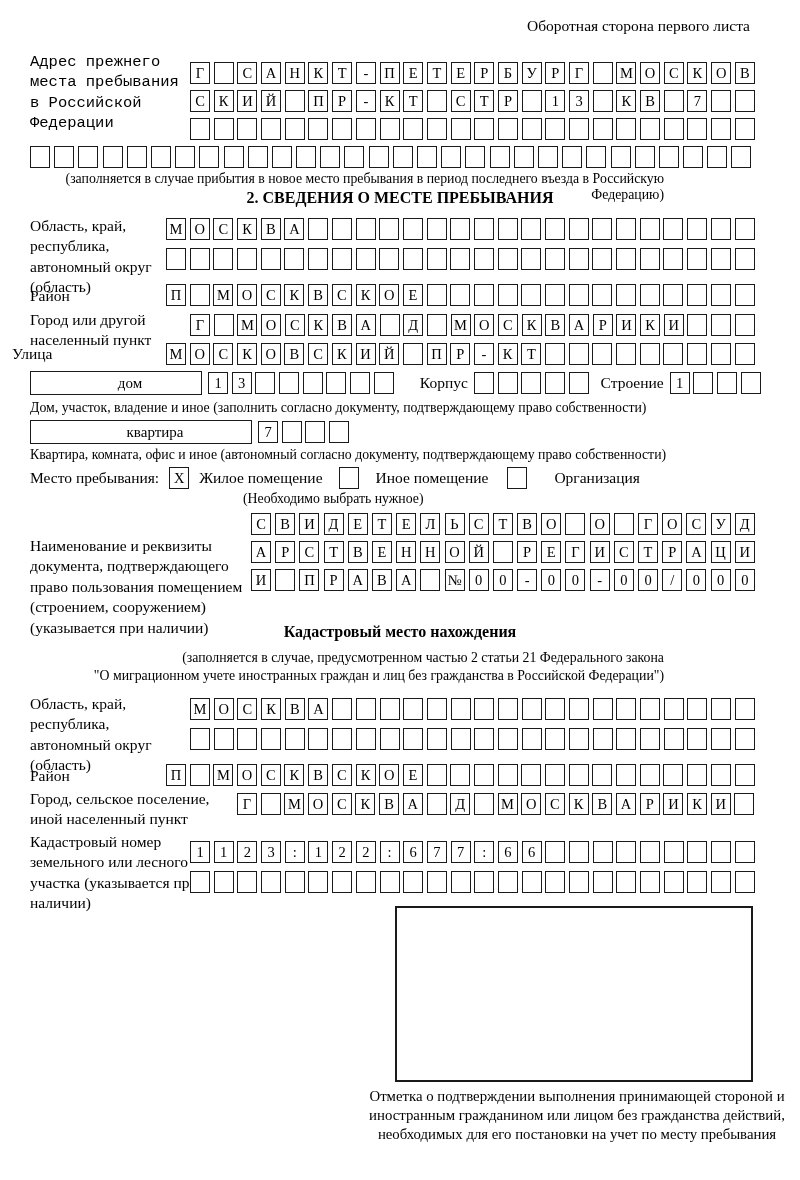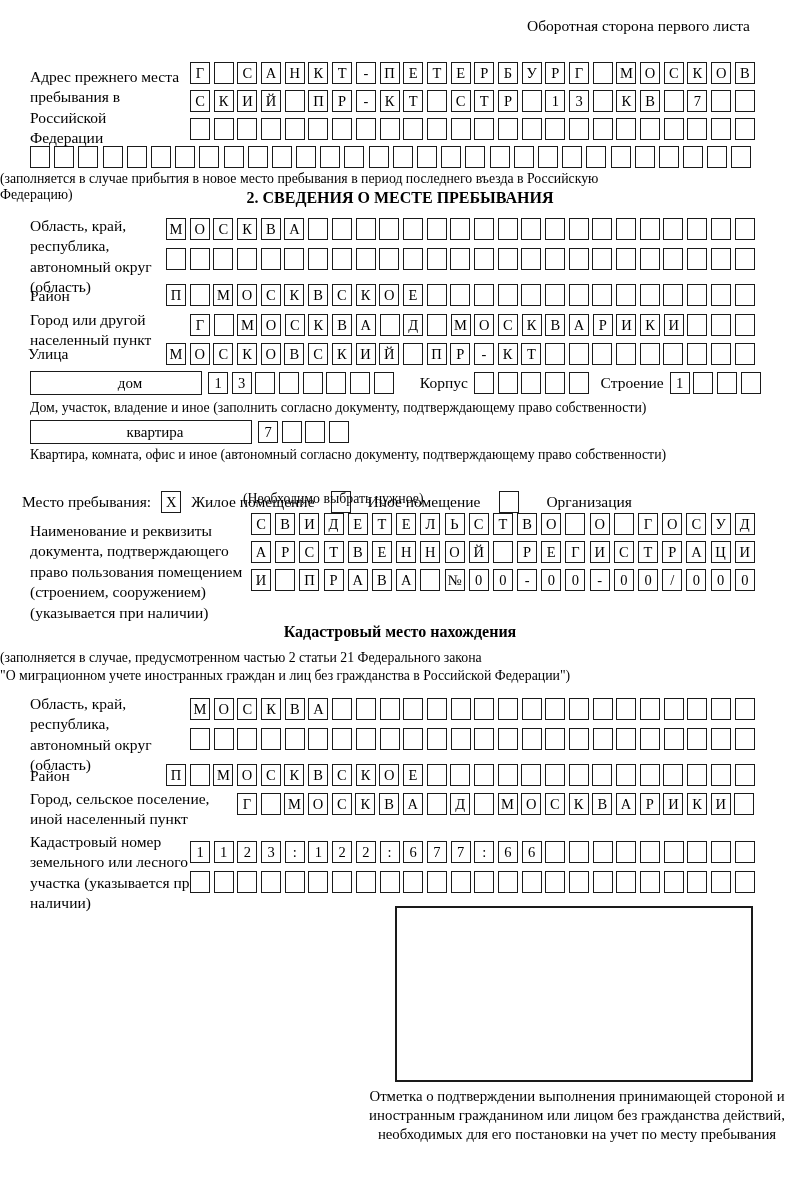--- a/index.html
+++ b/index.html
@@ -4,21 +4,21 @@
 <style>
   html,body{margin:0;padding:0;}
   body{
     width:800px;height:1180px;background:#ffffff;color:#000;
     font-family:"Liberation Serif", serif;position:relative;overflow:hidden;
   }
   .abs{position:absolute;}
   .lbl{font-size:15.5px;line-height:1.32;}
   .caption{font-size:13.8px;}
   .title{font-weight:bold;font-size:16px;text-align:center;width:800px;left:0;}
-  .center{text-align:left;width:664px;left:0;}
+  .center{text-align:right;width:664px;left:0;}
   .boxrow{display:flex;gap:3.7px;}
   .gap42{gap:4.2px;}
   .box{
     box-sizing:border-box;flex:none;width:20px;height:22px;
     border:1.6px solid #1a1a1a;background:#fff;
     display:flex;align-items:center;justify-content:center;
     font-size:14.5px;font-family:"Liberation Serif", serif;
   }
   .widebox{
     box-sizing:border-box;border:1.6px solid #1a1a1a;height:24px;flex:none;
@@ -26,21 +26,21 @@
   }
   .inlinerow{display:flex;align-items:center;}
   .bigbox{box-sizing:border-box;border:2px solid #1a1a1a;background:#fff;}
   .chkrow .lbl{white-space:nowrap;}
 </style>
 </head>
 <body>
 
 <div class="abs lbl" style="top:16px;right:50px;">Оборотная сторона первого листа</div>
 
-<div class="abs lbl" style="top:67px;left:30px;width:150px;">Адрес прежнего места пребывания в Российской Федерации</div>
+<div class="abs lbl" style="top:52px;left:30px;width:150px;font-family:Liberation Mono, monospace;">Адрес прежнего места пребывания в Российской Федерации</div>
 <div class="abs boxrow" style="top:62px;left:190px;">
     <span class="box">Г</span>
     <span class="box"></span>
     <span class="box">С</span>
     <span class="box">А</span>
     <span class="box">Н</span>
     <span class="box">К</span>
     <span class="box">Т</span>
     <span class="box">-</span>
     <span class="box">П</span>
@@ -254,21 +254,21 @@
     <span class="box">А</span>
     <span class="box">Р</span>
     <span class="box">И</span>
     <span class="box">К</span>
     <span class="box">И</span>
     <span class="box"></span>
     <span class="box"></span>
     <span class="box"></span>
   </div>
 
-<div class="abs lbl" style="top:344px;left:28px;">Улица</div>
+<div class="abs lbl" style="top:344px;left:12px;">Улица</div>
 <div class="abs boxrow" style="top:343px;left:166px;">
     <span class="box">М</span>
     <span class="box">О</span>
     <span class="box">С</span>
     <span class="box">К</span>
     <span class="box">О</span>
     <span class="box">В</span>
     <span class="box">С</span>
     <span class="box">К</span>
     <span class="box">И</span>
@@ -324,32 +324,32 @@
   <span class="widebox" style="width:222px;">квартира</span>
   <span class="boxrow" style="margin-left:6px;">
       <span class="box">7</span>
       <span class="box"></span>
       <span class="box"></span>
       <span class="box"></span>
     </span>
 </div>
 <div class="abs caption" style="top:447px;left:30px;">Квартира, комната, офис и иное (автономный согласно документу, подтверждающему право собственности)</div>
 
-<div class="abs inlinerow chkrow" style="top:467px;left:22px;margin-top:24px;">
+<div class="abs inlinerow chkrow" style="top:467px;left:30px;">
   <span class="lbl">Место пребывания:</span>
   <span class="box" style="margin-left:10px;">X</span>
   <span class="lbl" style="margin-left:10px;">Жилое помещение</span>
   <span class="box" style="margin-left:16px;"></span>
   <span class="lbl" style="margin-left:17px;">Иное помещение</span>
   <span class="box" style="margin-left:19px;"></span>
   <span class="lbl" style="margin-left:27px;">Организация</span>
 </div>
 <div class="abs caption" style="top:491px;left:243px;">(Необходимо выбрать нужное)</div>
 
-<div class="abs lbl" style="top:521px;left:30px;width:225px;">Наименование и реквизиты документа, подтверждающего право пользования помещением (строением, сооружением) (указывается при наличии)</div>
+<div class="abs lbl" style="top:536px;left:30px;width:225px;">Наименование и реквизиты документа, подтверждающего право пользования помещением (строением, сооружением) (указывается при наличии)</div>
 <div class="abs boxrow gap42" style="top:513px;left:251px;">
     <span class="box">С</span>
     <span class="box">В</span>
     <span class="box">И</span>
     <span class="box">Д</span>
     <span class="box">Е</span>
     <span class="box">Т</span>
     <span class="box">Е</span>
     <span class="box">Л</span>
     <span class="box">Ь</span>

